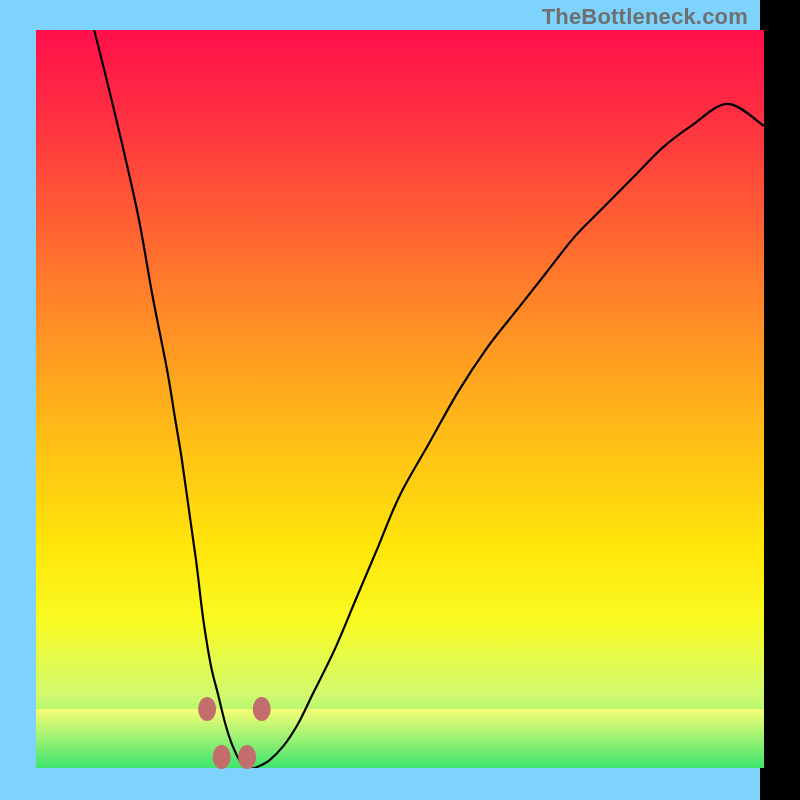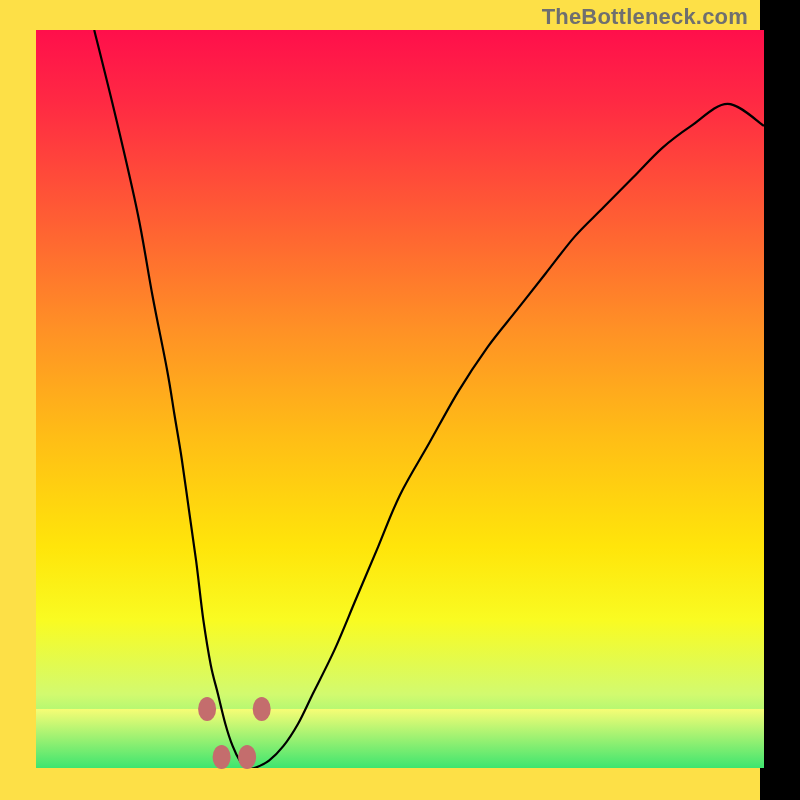--- a/index.html
+++ b/index.html
@@ -7,21 +7,21 @@
     padding: 0;
     width: 800px;
     height: 800px;
     overflow: hidden;
     background: #000;
   }
   .stage {
     position: relative;
     width: 760px;
     height: 800px;
-    background: #fde047;
+    background: #7dd3fc;
   }
   .watermark {
     position: absolute;
     top: 4px;
     right: 12px;
     font-family: Arial, Helvetica, sans-serif;
     font-size: 22px;
     font-weight: 600;
     color: #6f6f6f;
     letter-spacing: 0.2px;

